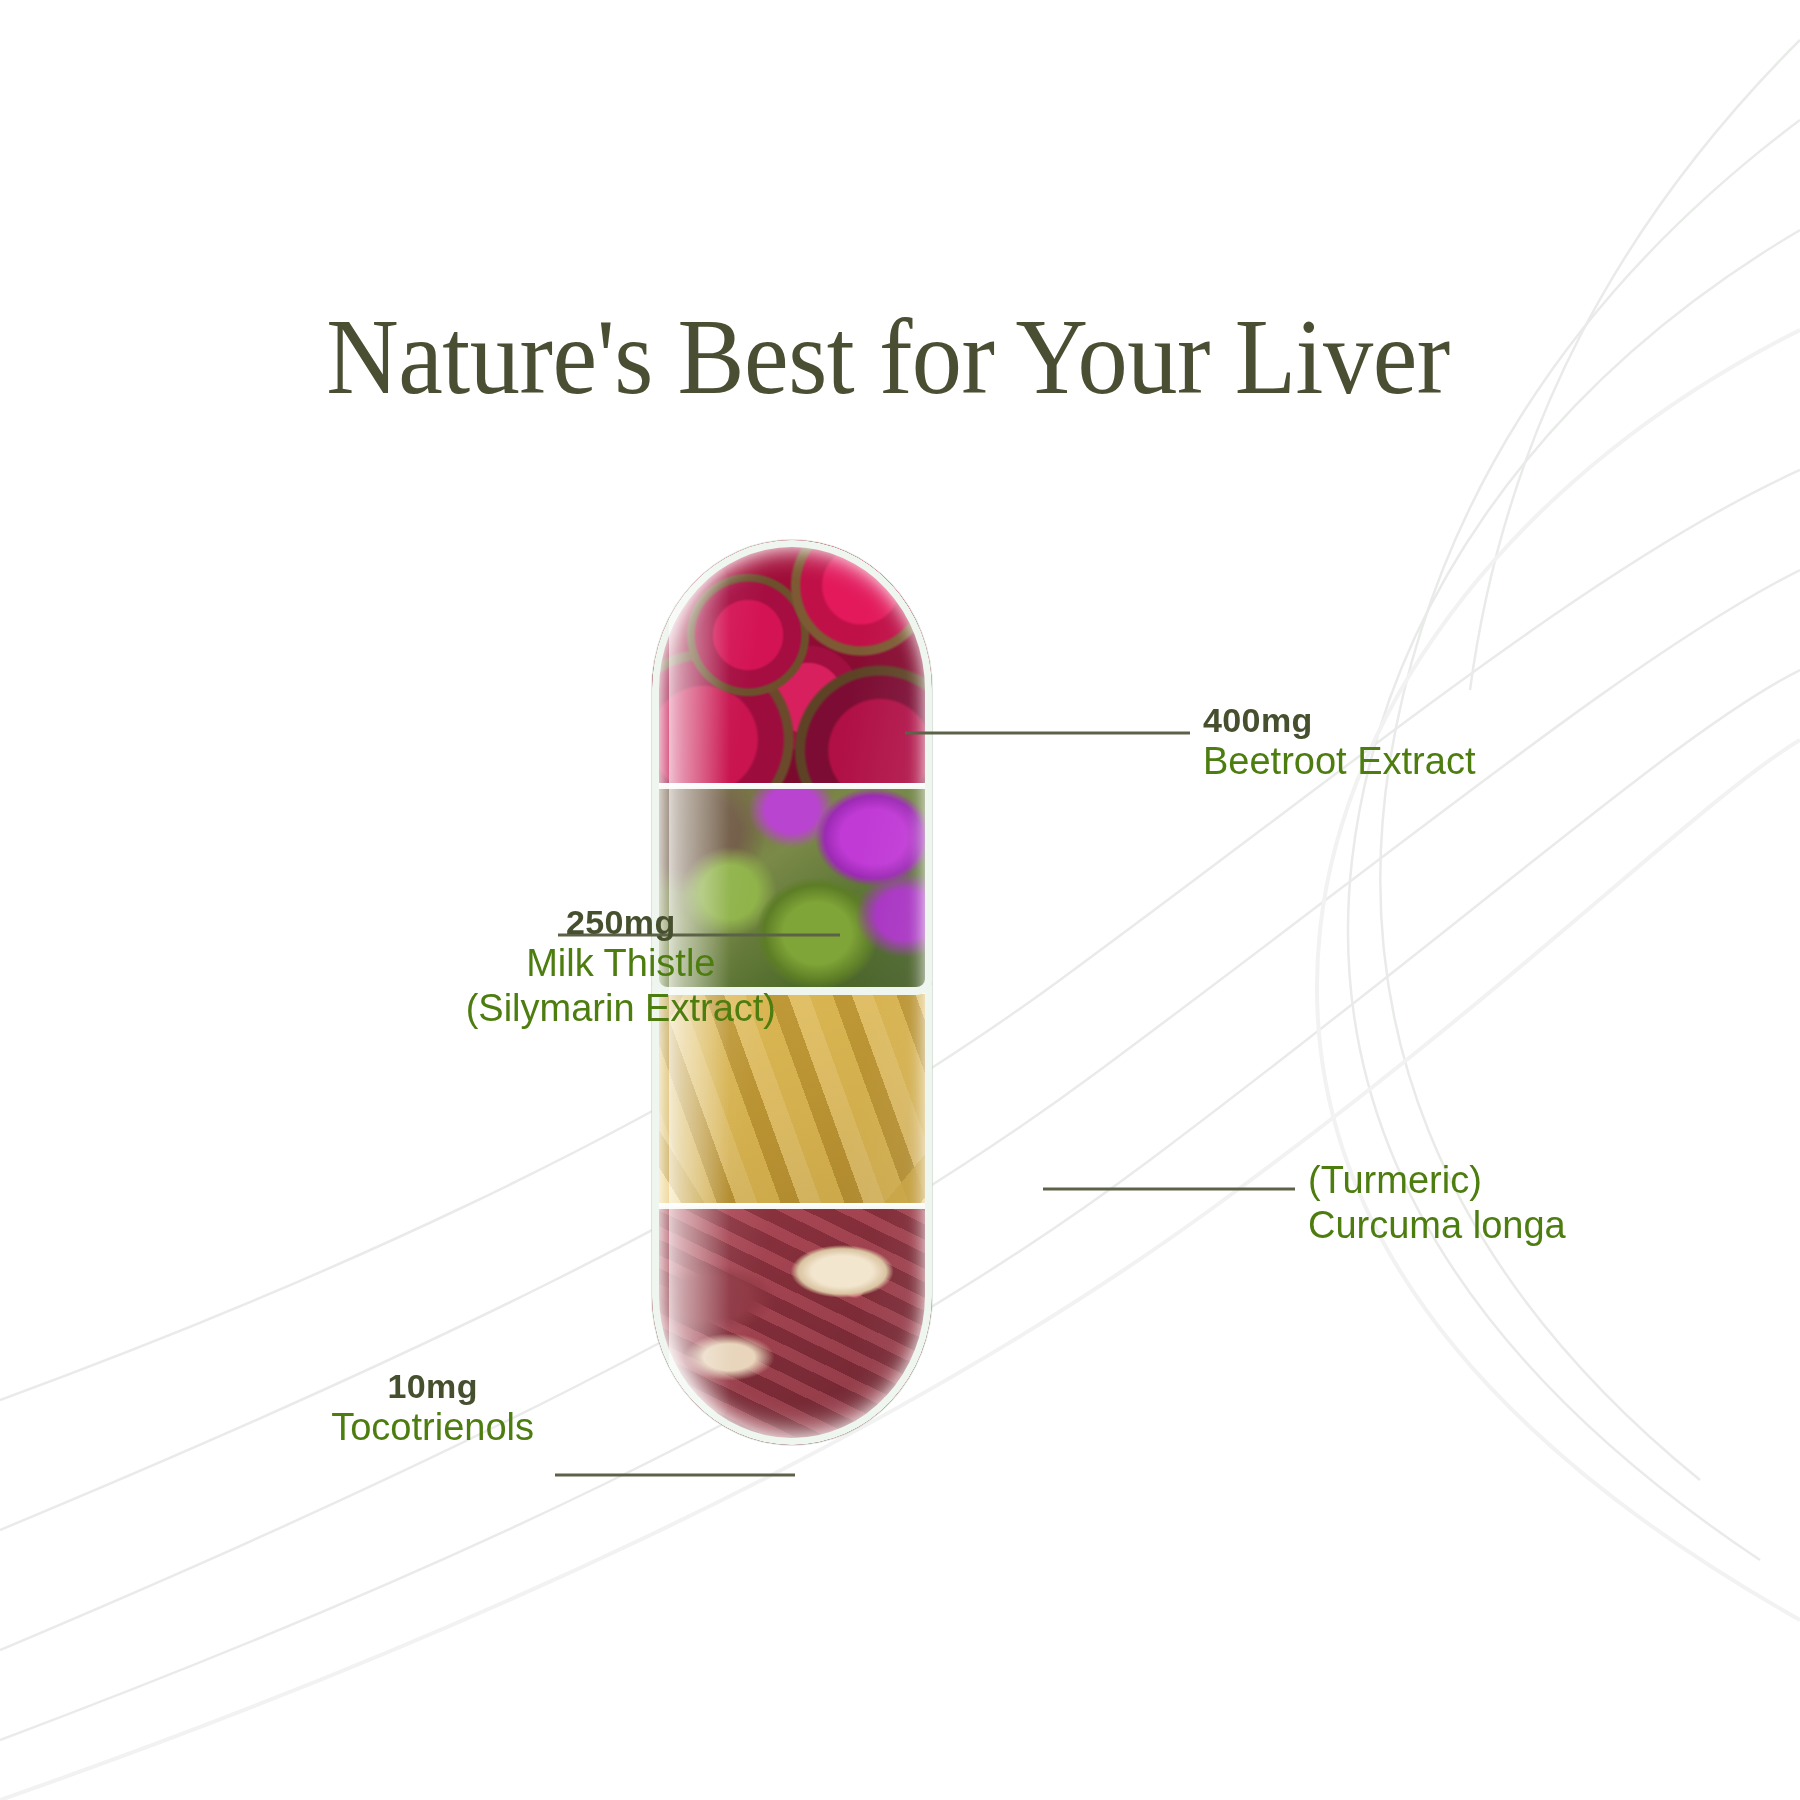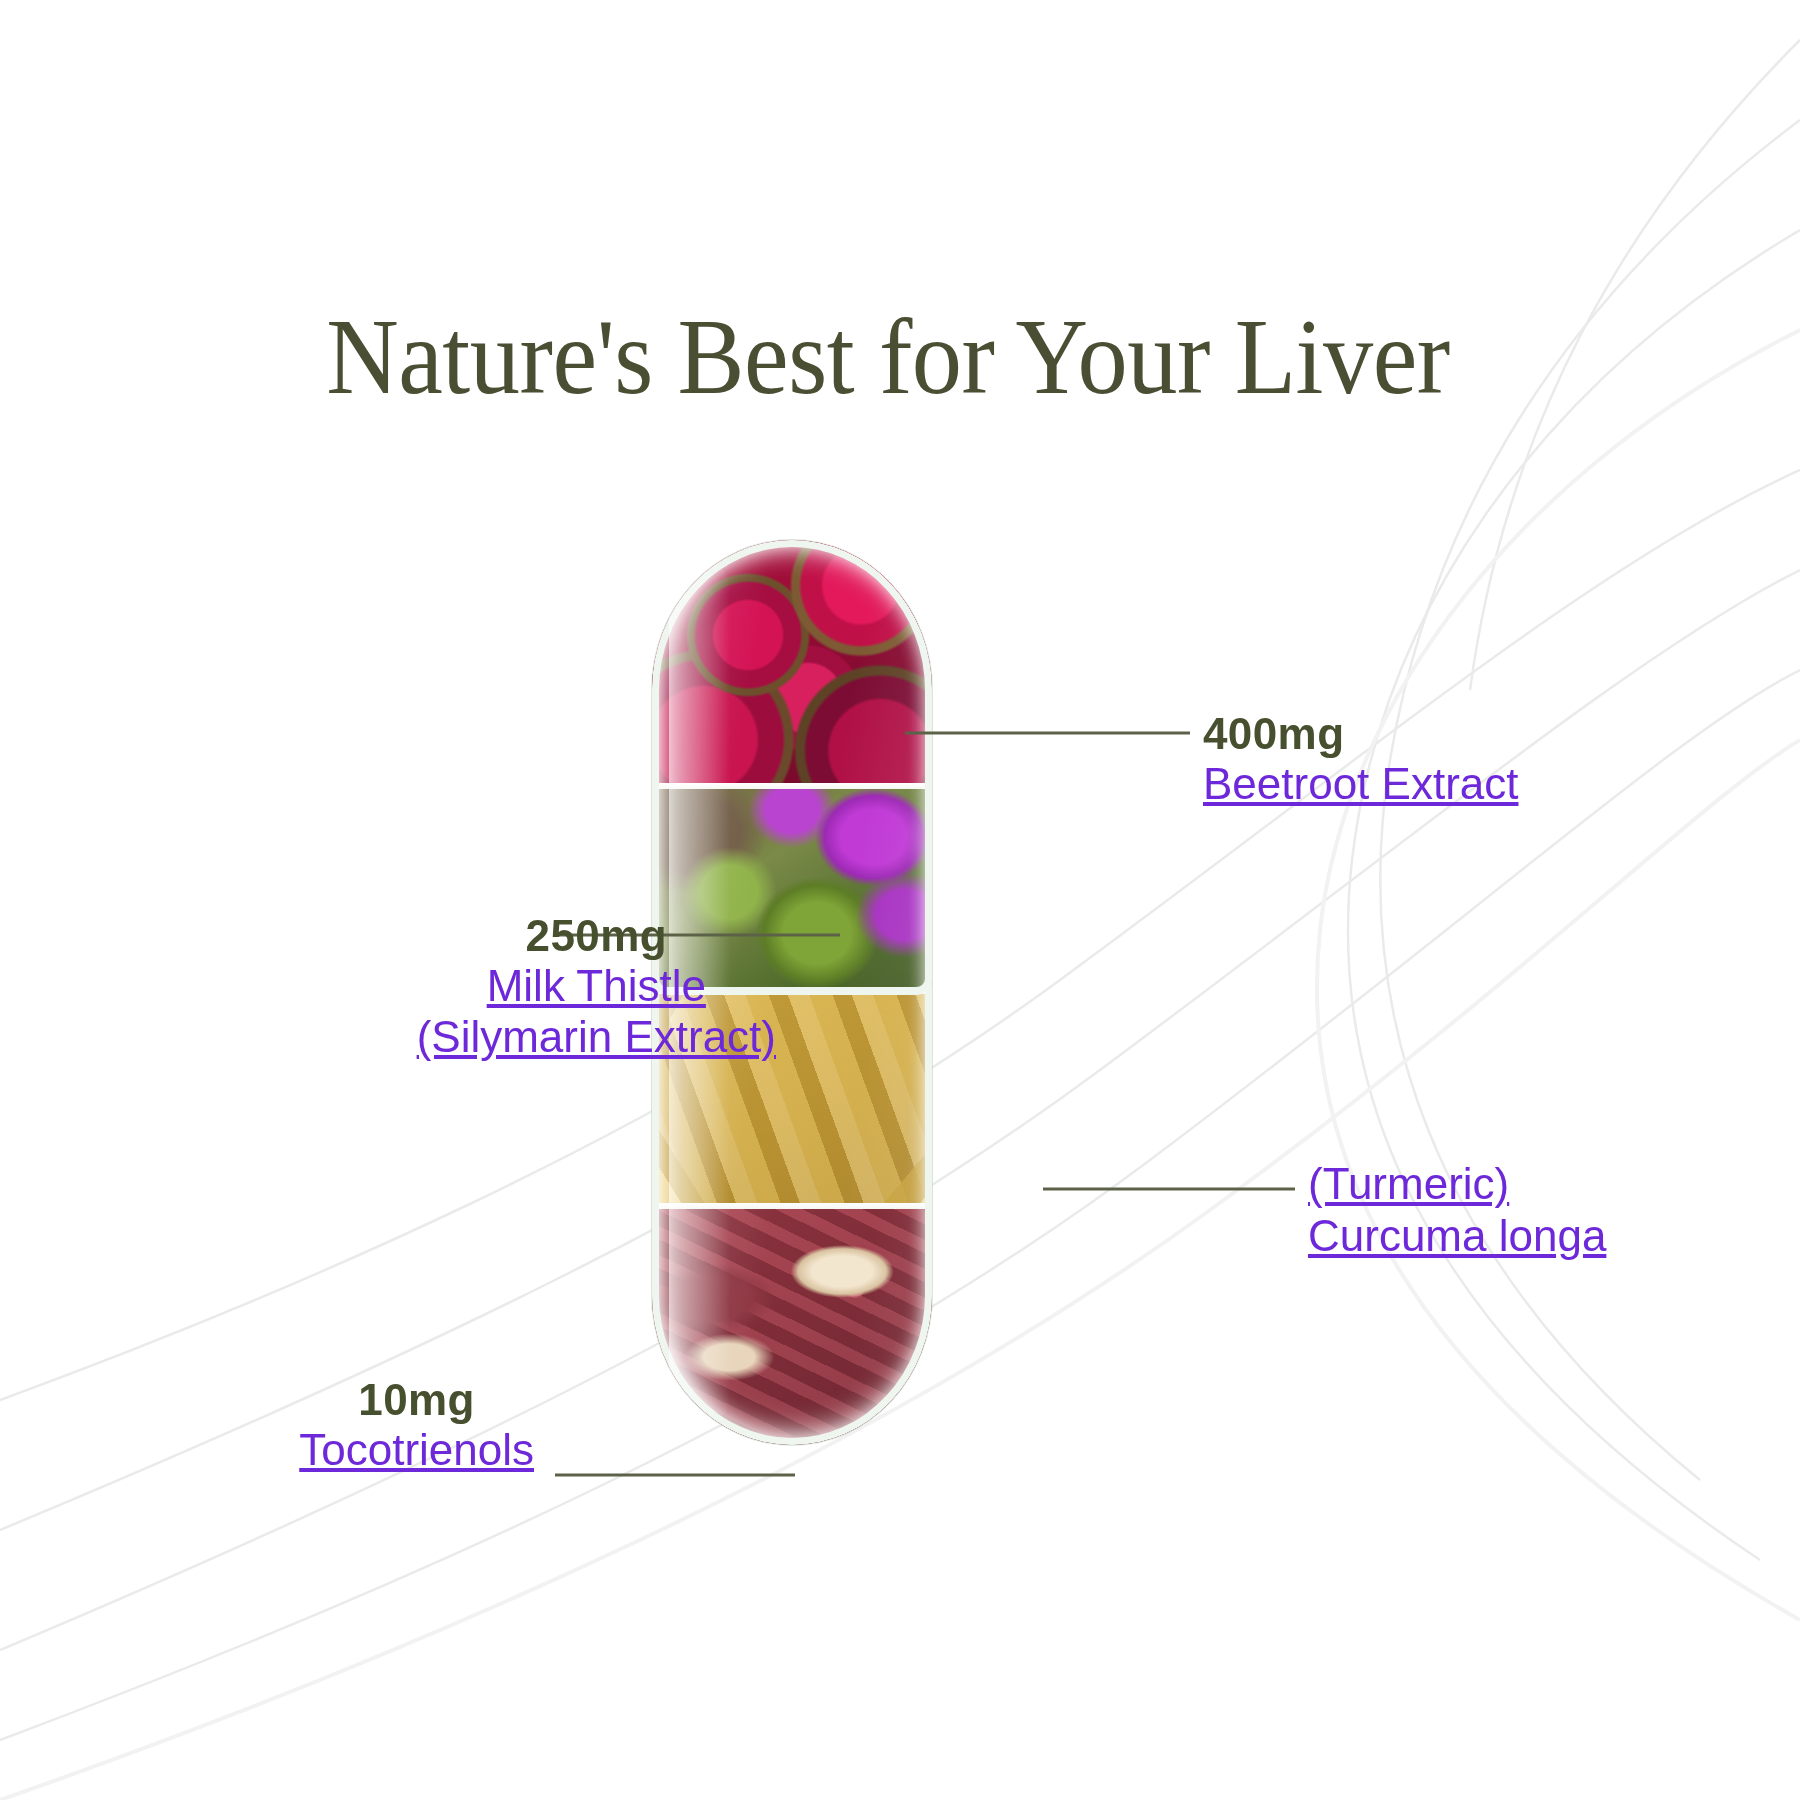--- a/index.html
+++ b/index.html
@@ -145,34 +145,32 @@
     position:absolute;left:6%;top:2%;width:22%;height:96%;
     border-radius:60px;
     background:linear-gradient(90deg,rgba(255,255,255,.62),rgba(255,255,255,0));
     z-index:7;pointer-events:none;
   }
 
   
   .callout{position:absolute;z-index:8;}
   .dose{
     color:#46502f;
-    font-size:44px;
+    font-size:34px;
     font-weight:700;
     letter-spacing:.4px;
     line-height:1.08;
     white-space:nowrap;
-    margin-top:8px;
   }
   .ingredient{
-    color:#6d28d9;
-    font-size:44px;
+    color:#4d7c0f;
+    font-size:38px;
     font-weight:400;
     line-height:1.18;
     white-space:nowrap;
-    text-decoration:underline;
   }
   .callout.right{text-align:left;}
   .callout.left{text-align:center;}
 
   #leader-lines{position:absolute;inset:0;width:1800px;height:1800px;z-index:7;pointer-events:none;}
 </style>
 </head>
 <body>
 
 <div id="stage">

